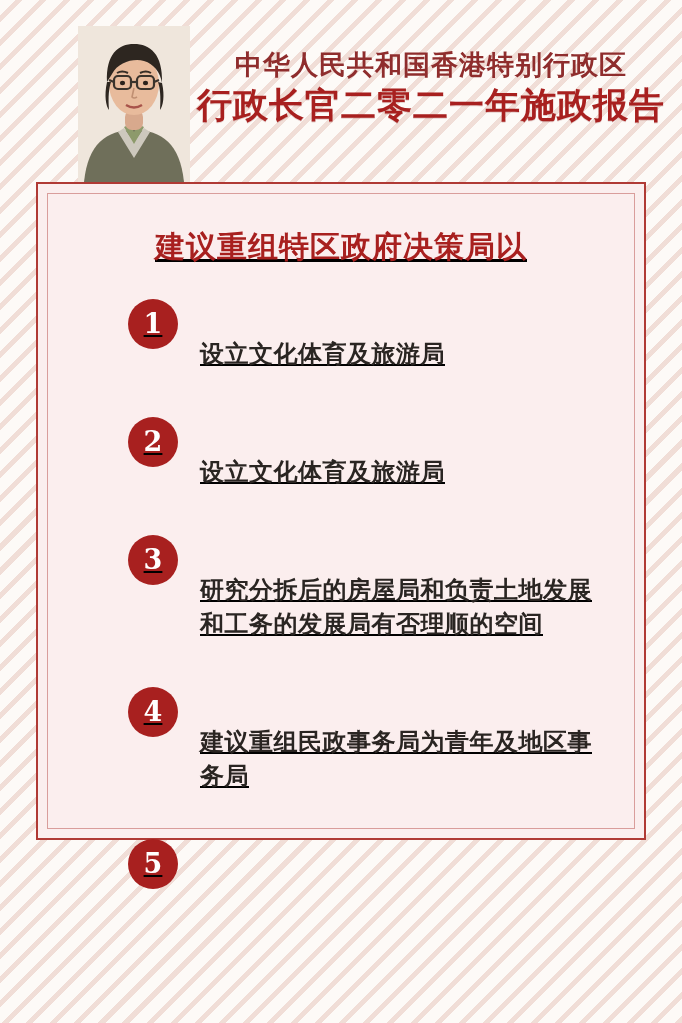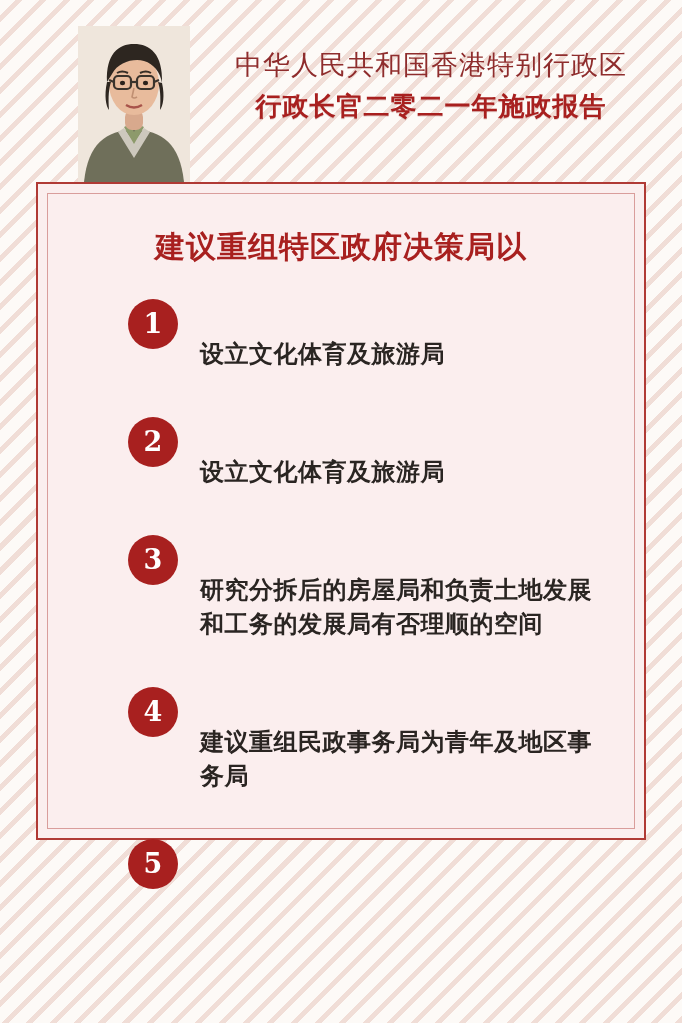--- a/index.html
+++ b/index.html
@@ -50,49 +50,50 @@
 
   .header-titles {
     position: absolute;
     left: 196px;
     top: 48px;
     width: 470px;
     text-align: center;
   }
   .title-line1 {
     font-family: "DejaVu Serif", "Liberation Serif", serif;
-    font-weight: normal;
+    font-weight: bold;
     font-size: 27px;
     letter-spacing: 1px;
     color: #8f2d2d;
     line-height: 1.25;
     white-space: nowrap;
   }
   .title-line2 {
     font-family: "DejaVu Serif", "Liberation Serif", serif;
     font-weight: bold;
-    font-size: 26px;
+    font-size: 35px;
     letter-spacing: 1px;
     color: #a8201f;
     line-height: 1.3;
-    margin-top: 8px;
+    margin-top: 0;
     white-space: nowrap;
     text-shadow: 0 1px 0 rgba(120,20,20,0.18);
   }
 
   
   .card {
     position: absolute;
     left: 36px;
     top: 182px;
     width: 610px;
     height: 658px;
     background: #fbeeee;
     border: 2px solid #b03a35;
     box-sizing: border-box;
+    text-decoration: underline;
   }
   .card-inner {
     position: absolute;
     left: 9px;
     top: 9px;
     right: 9px;
     bottom: 9px;
     border: 1px solid rgba(176, 58, 53, 0.45);
     box-sizing: border-box;
   }

